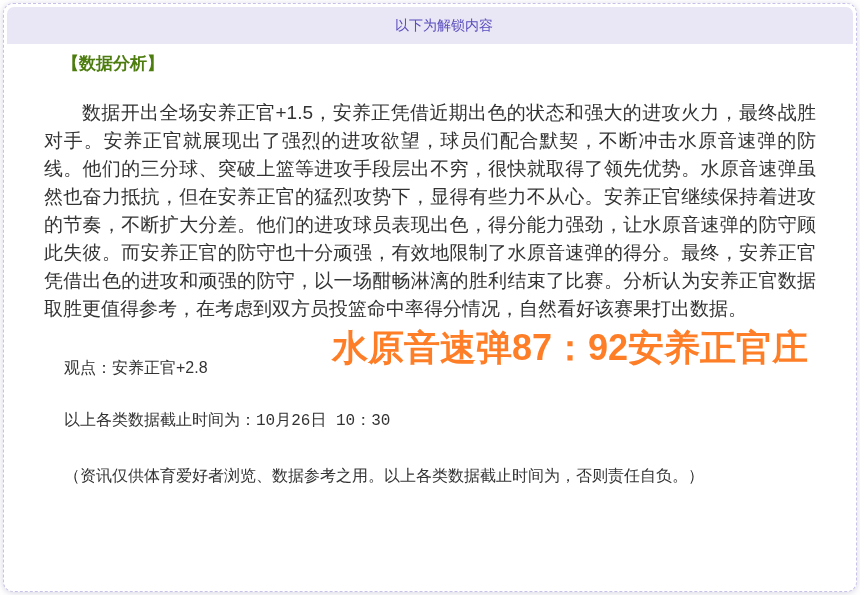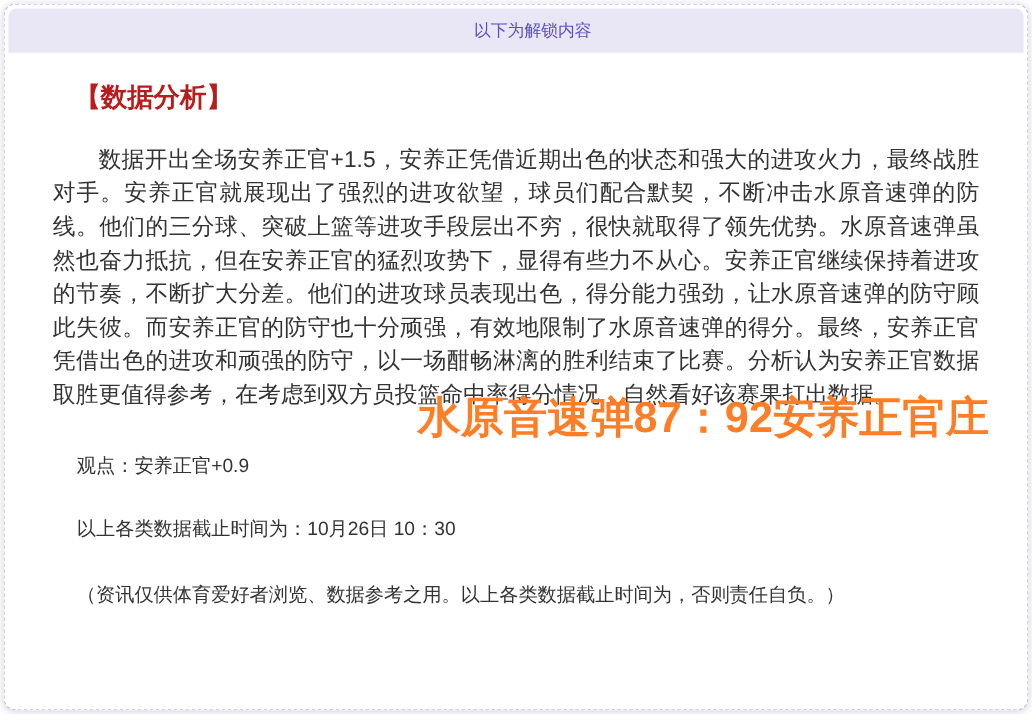--- a/index.html
+++ b/index.html
@@ -27,47 +27,47 @@
     font-size: 14px;
     color: #5a4fbe;
     padding-left: 28px;
   }
   .content {
     position: relative;
     padding: 0 40px;
     color: #333333;
   }
   .section-title {
-    margin-top: 22px;
+    margin-top: 8px;
     padding-left: 18px;
-    font-size: 22px;
+    font-size: 17px;
     font-weight: bold;
-    color: #b91c1c;
+    color: #4d7c0f;
   }
   .analysis {
     margin-top: 24px;
     font-size: 19px;
     line-height: 28px;
     text-indent: 2em;
     text-align: justify;
     color: #333333;
   }
   .meta-line {
     font-size: 16px;
     line-height: 22px;
     padding-left: 20px;
     color: #333333;
   }
   .viewpoint   { margin-top: 34px; }
-  .deadline    { margin-top: 31px; }
+  .deadline    { margin-top: 31px; font-family: Liberation Mono, monospace; }
   .copyright   { margin-top: 28px; }
   .disclaimer  { margin-top: 33px; }
   .score-watermark {
     position: absolute;
-    left: 344px;
+    left: 328px;
     top: 320px;
     font-size: 36px;
     font-weight: bold;
     white-space: nowrap;
     color: #fd7e27;
     letter-spacing: 0;
     pointer-events: none;
     text-align: center;
   }
 </style>
@@ -79,21 +79,21 @@
   <div class="banner">
     <span>以下为解锁内容</span>
   </div>
 
   <div class="content">
 
     <h2 class="section-title">【数据分析】</h2>
 
     <p class="analysis">数据开出全场安养正官+1.5，安养正凭借近期出色的状态和强大的进攻火力，最终战胜对手。安养正官就展现出了强烈的进攻欲望，球员们配合默契，不断冲击水原音速弹的防线。他们的三分球、突破上篮等进攻手段层出不穷，很快就取得了领先优势。水原音速弹虽然也奋力抵抗，但在安养正官的猛烈攻势下，显得有些力不从心。安养正官继续保持着进攻的节奏，不断扩大分差。他们的进攻球员表现出色，得分能力强劲，让水原音速弹的防守顾此失彼。而安养正官的防守也十分顽强，有效地限制了水原音速弹的得分。最终，安养正官凭借出色的进攻和顽强的防守，以一场酣畅淋漓的胜利结束了比赛。分析认为安养正官数据取胜更值得参考，在考虑到双方员投篮命中率得分情况，自然看好该赛果打出数据。</p>
 
-    <p class="meta-line viewpoint">观点：安养正官+0.9</p>
+    <p class="meta-line viewpoint">观点：安养正官+2.8</p>
 
     <p class="meta-line deadline">以上各类数据截止时间为：10月26日 10：30</p>
 
 
     <p class="meta-line disclaimer">（资讯仅供体育爱好者浏览、数据参考之用。以上各类数据截止时间为，否则责任自负。）</p>
 
   </div>
 
   <div class="score-watermark">水原音速弹87：92安养正官庄</div>
 

